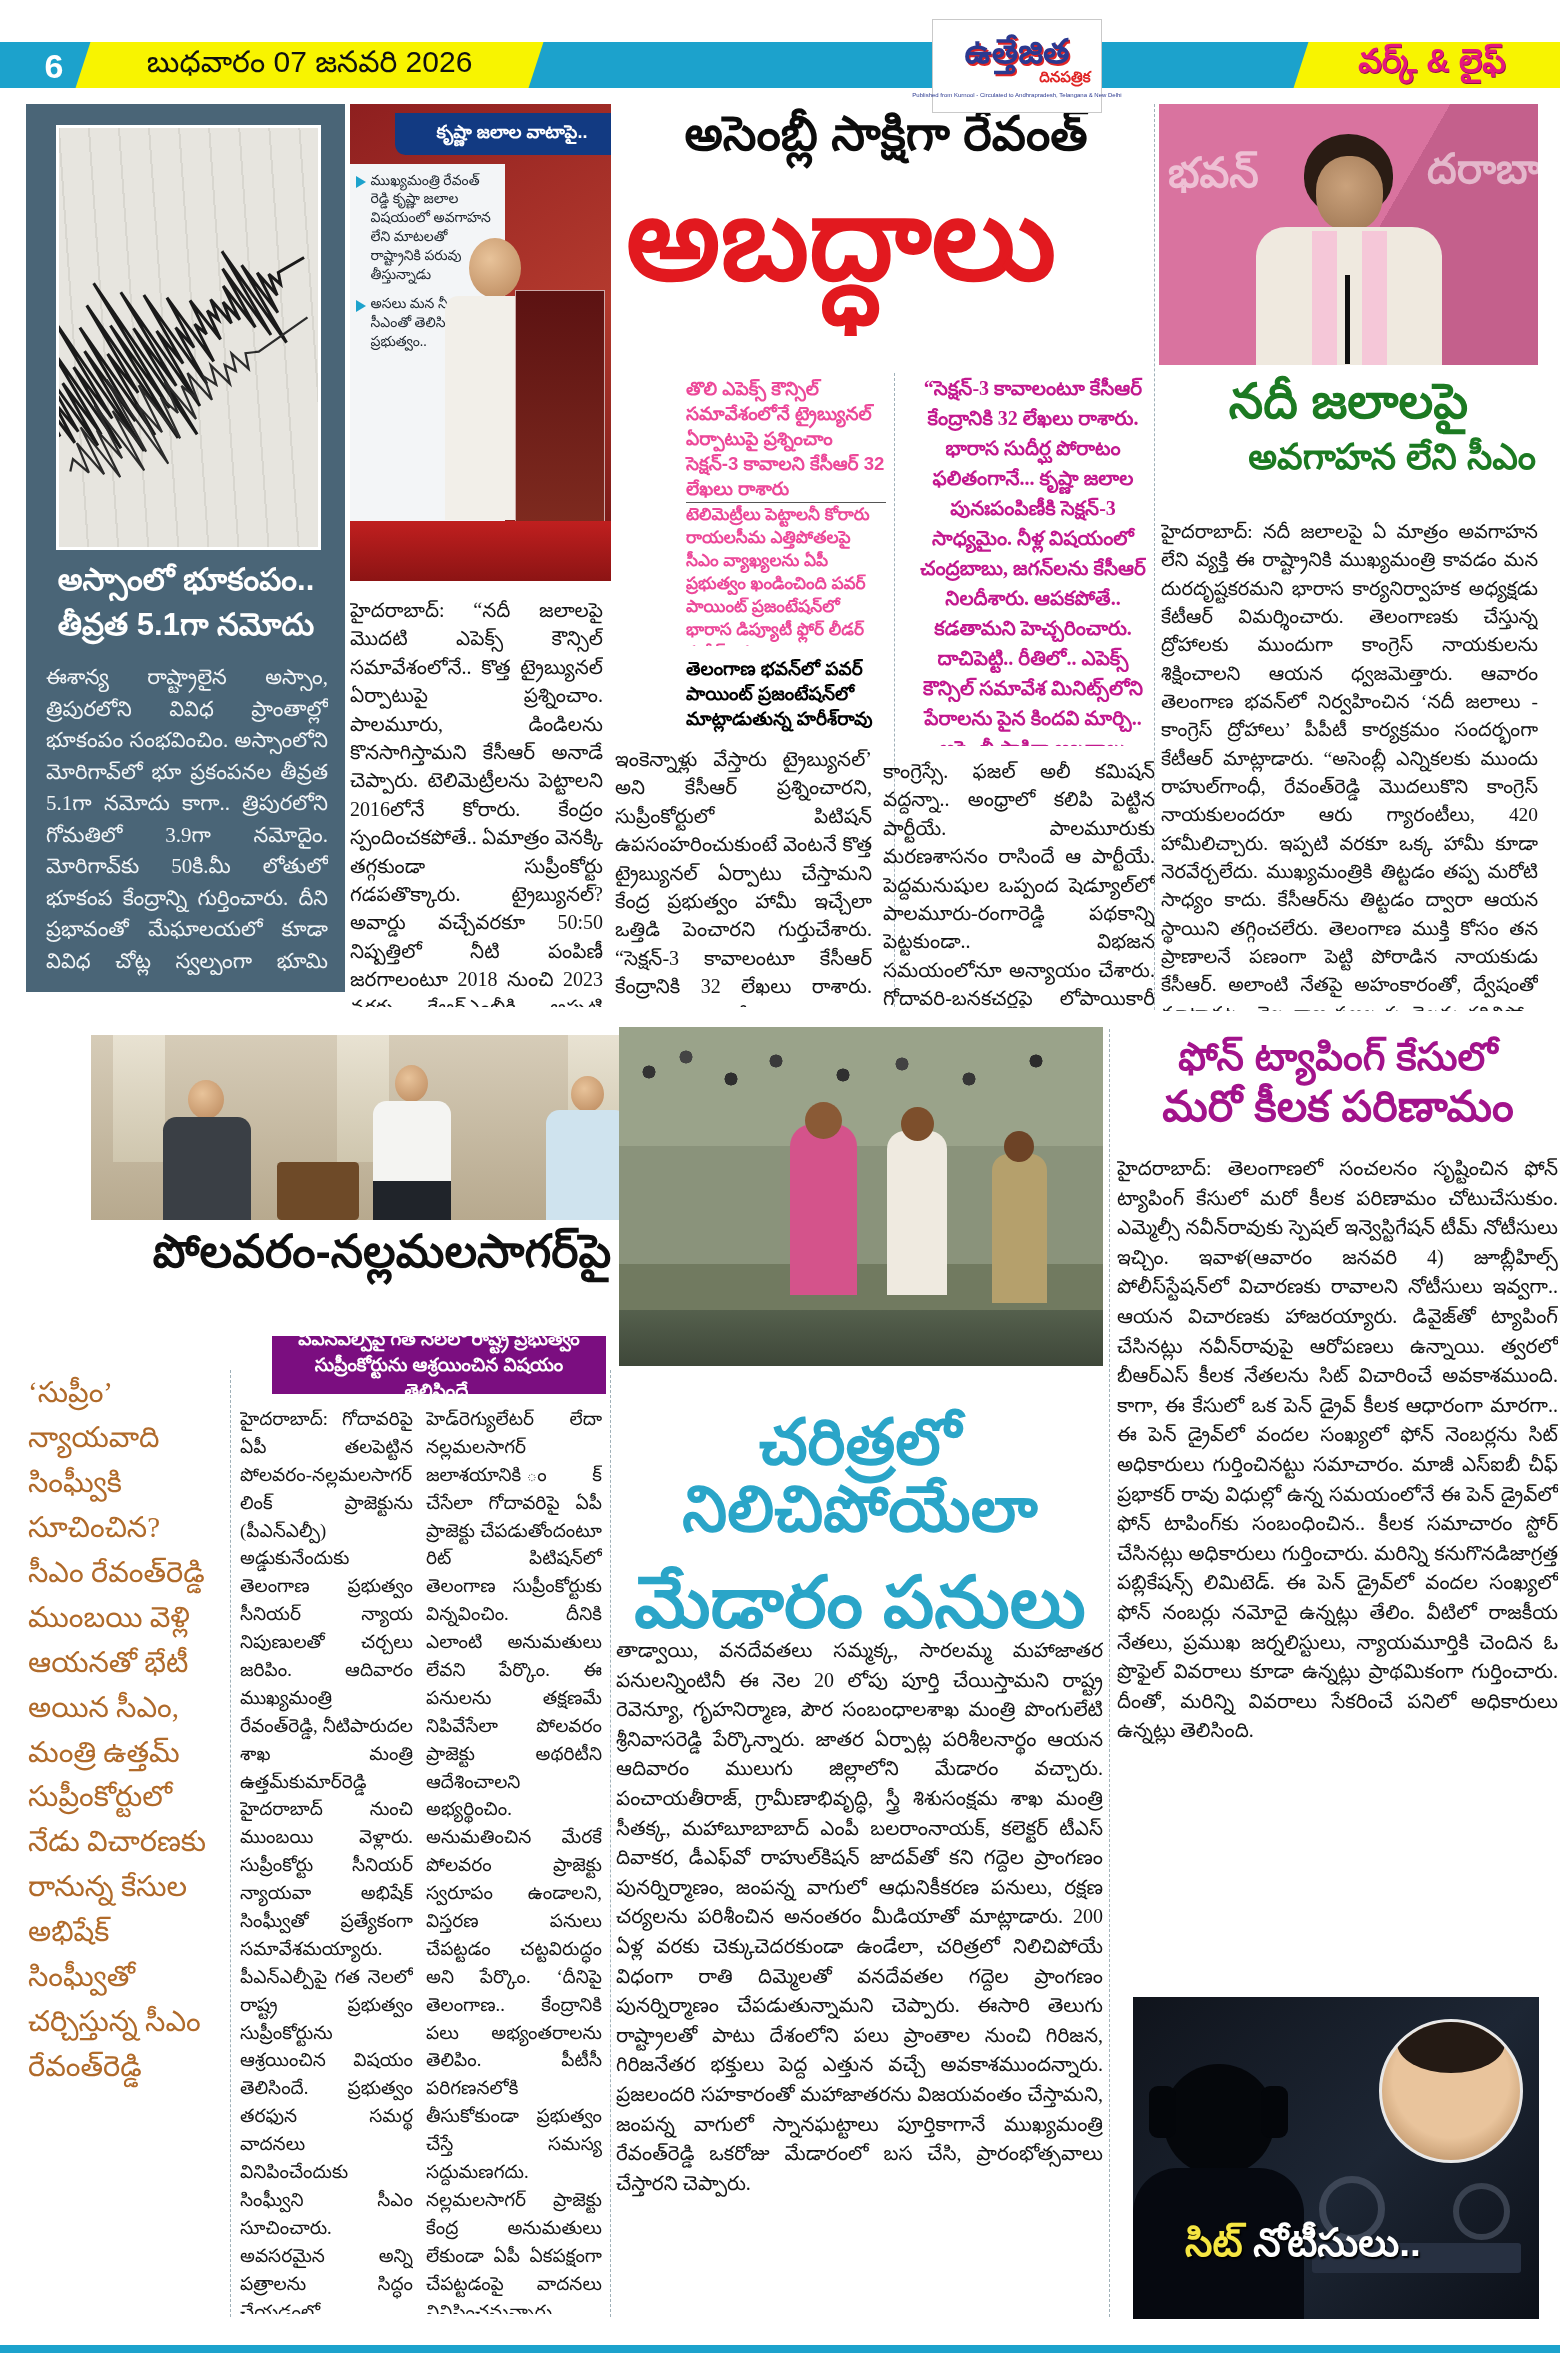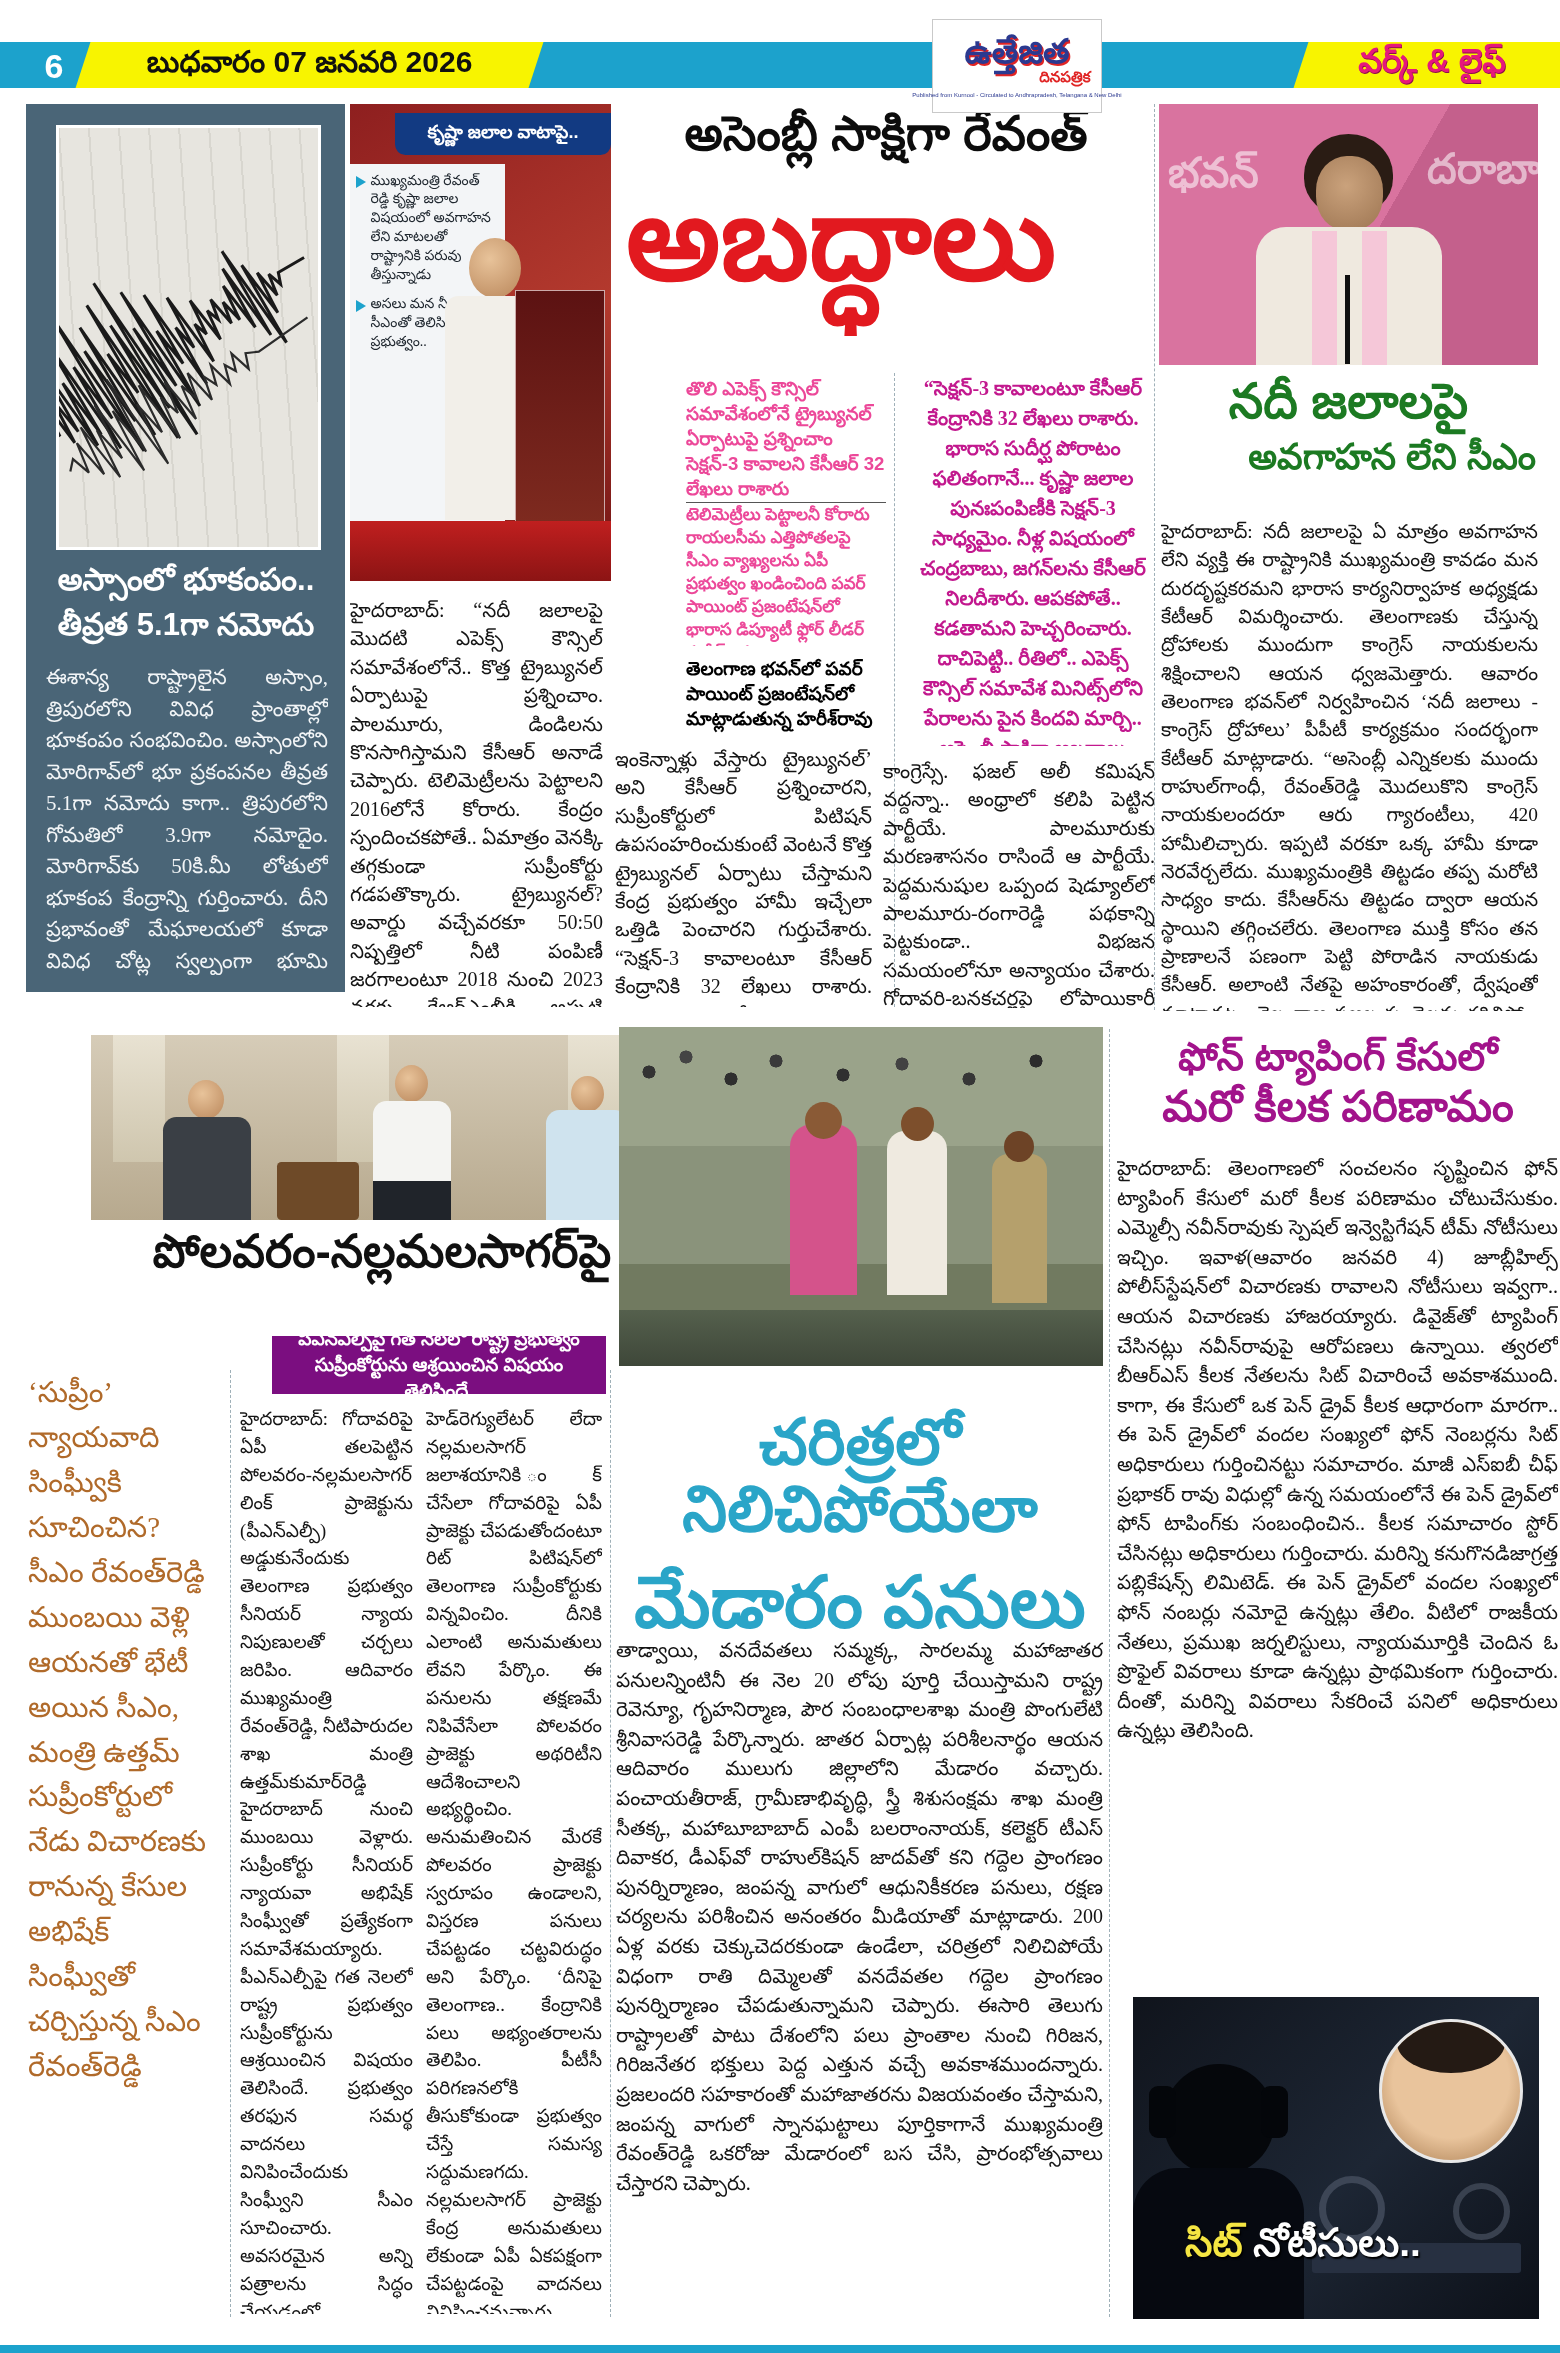--- a/index.html
+++ b/index.html
@@ -4,42 +4,42 @@
 <style>
   html,body{margin:0;padding:0;background:#d9d9d9;}
   #page{position:relative;width:1561px;height:2354px;background:#ffffff;overflow:hidden;
         font-family:"Liberation Sans",sans-serif;}
   .abs{position:absolute;}
   
   .topbar{left:0;top:42px;width:1561px;height:46px;background:#1ca2cc;}
   .pageno{left:28px;top:45px;width:52px;height:42px;color:#fff;font-size:34px;font-weight:bold;
           display:flex;align-items:center;justify-content:center;}
   .plate{background:#f8f400;transform:skewX(-18deg);}
-  .datetext{color:#101010;font-size:30px;font-weight:bold;display:flex;align-items:center;justify-content:center;}
+  .datetext{color:#101010;font-size:30px;font-weight:normal;display:flex;align-items:center;justify-content:center;}
   .worklife{color:#e6187c;font-size:33px;font-weight:bold;display:flex;align-items:center;justify-content:center;
             text-shadow:0.7px 0.7px 0 #8c0d49;}
   .logocard{left:932px;top:19.4px;width:168px;height:92px;background:#fff;border:0.7px solid #c9c9c9;
             z-index:5;display:flex;flex-direction:column;align-items:center;justify-content:center;}
   .logotitle{color:#2b3990;font-size:34px;font-weight:bold;line-height:1;text-shadow:1.5px 1.5px 0 #e02424;}
   .logosub{color:#e02424;font-size:15px;font-weight:bold;align-self:flex-end;margin-right:10.4px;}
   .logotag{color:#2b3990;font-size:6px;margin-top:3px;white-space:nowrap;}
   
   .jt{font-family:"Liberation Serif",serif;text-align:justify;color:#141414;overflow:hidden;}
   .dashv{border-left:1.5px dashed #9fb0b8;width:0;}
   
   .quakebox{left:26px;top:104px;width:319px;height:888px;background:#4a6577;}
   .quakephoto{left:56px;top:125px;width:259px;height:419px;background:
       repeating-linear-gradient(86deg,#e7e5df 0 28px,#d8d6cf 28px 30px),
       repeating-linear-gradient(-4deg,#f4f3ee 0 28px,#e3e1da 28px 30px);border:3px solid #fff;}
   .quakehead{color:#fff;font-size:31px;font-weight:bold;text-align:center;line-height:1.45;}
   .quakebody{color:#f2f5f7;font-size:21px;line-height:1.5;}
   
   .mainphoto{left:350px;top:104px;width:261px;height:477px;background:linear-gradient(150deg,#8e1f1f,#b43a2e 55%,#6e1212);overflow:hidden;}
   .pbanner{left:45px;top:9px;width:216px;height:42px;background:#123a82;border-radius:0 0 10.4px 10.4px;
-           color:#fff;font-size:18px;font-weight:bold;display:flex;align-items:center;justify-content:center;}
+           color:#fff;font-size:18px;font-weight:bold;display:flex;align-items:center;justify-content:center;padding-left:9px;}
   .ppanel{left:0;top:60px;width:155px;height:417px;background:#f3f5f7;padding:7.5px 6px;box-sizing:border-box;}
   .bullet{display:flex;gap:4.5px;margin-bottom:10.4px;}
   .tri{width:0;height:0;border-top:6.7px solid transparent;border-bottom:6.7px solid transparent;border-left:10.4px solid #1ca2cc;margin-top:4.5px;flex:none;}
   .bullettxt{font-size:14px;line-height:1.35;color:#202830;font-family:"Liberation Serif",serif;}
   .figure .head{border-radius:50%;background:radial-gradient(circle at 40% 35%,#e8c39a,#b9865a);}
   .figure .torso{border-radius:13.4px 13.4px 0 0;}
   .podium{left:0;top:417px;width:261px;height:60px;background:linear-gradient(#c01f1f,#8c1414);}
   .inset{left:165px;top:186px;width:88px;height:231px;background:linear-gradient(#5c1212,#7e2a1f);border:1.5px solid #caa;}
   .kicker{font-size:48px;font-weight:bold;color:#0c0c0c;text-align:center;line-height:1.05;}
   .bigred{font-size:118px;font-weight:bold;color:#e2191f;text-align:center;line-height:0.95;}

